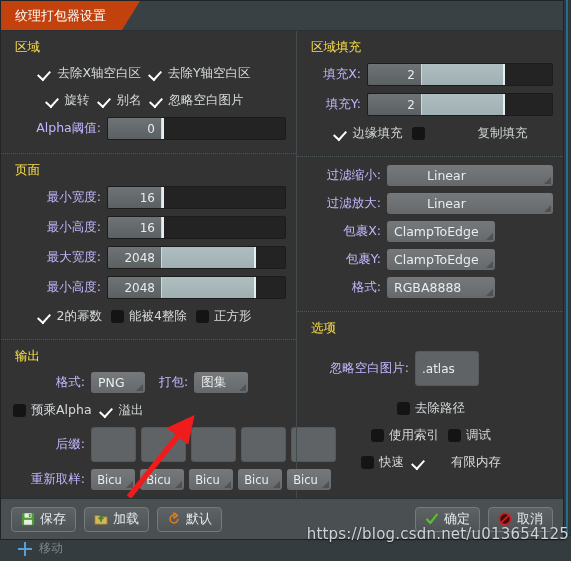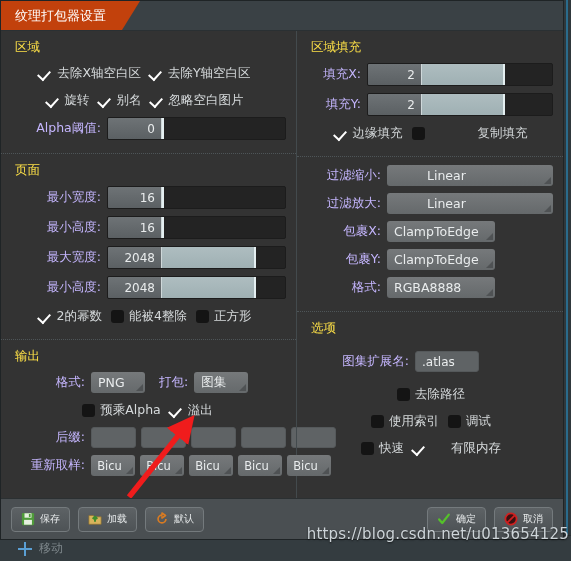--- a/index.html
+++ b/index.html
@@ -49,21 +49,21 @@
   .col{flex:1 1 0;min-width:0;padding:0;box-sizing:border-box;}
   .col.left{width:295px;flex:0 0 295px;}
   .col.right{flex:1 1 auto;border-left:1px solid #434a4d;}
 
   .group{padding:8px 10px 6px 12px;border-bottom:1px dotted #4e5558;}
   .group:last-child{border-bottom:none;}
   .group-title{color:#fde047;font-size:12.5px;margin:0 0 7px 2px;}
 
   .row{display:flex;align-items:center;margin:0 0 7px 0;min-height:20px;}
   .row.center{justify-content:center;}
-  .row.right{justify-content:center;}
+  .row.right{justify-content:flex-start;}
   .lbl{color:#c4b5fd;font-size:12.5px;text-align:right;white-space:nowrap;}
   .lbl.w90{width:88px;flex:0 0 88px;margin-right:6px;}
   .lbl.w74{width:72px;flex:0 0 72px;margin-right:6px;}
   .lbl.w56{width:52px;flex:0 0 52px;margin-right:6px;}
   .lbl.w100{width:100px;flex:0 0 100px;margin-right:6px;}
 
   
   .slider{flex:1 1 auto;height:21px;display:flex;background:#232323;
           border:1px solid #1c1c1c;border-radius:2px;overflow:hidden;position:relative;}
   .slider .valbox{
@@ -86,21 +86,21 @@
     border-left:7px solid transparent;border-bottom:7px solid #4f5254;
   }
   .dd.fmt{width:54px;flex:0 0 54px;}
   .dd.pack{width:54px;flex:0 0 54px;text-align:right;}
   .dd.wide{flex:1 1 auto;padding-left:40px;}
   .dd.w110{width:108px;flex:0 0 108px;}
   .dd.small{width:44px;flex:0 0 44px;padding:0 11px 0 4px;font-size:11.5px;justify-content:center;}
 
   
   .inp{
-    height:21px;background:#5f6365;border:1px solid #55595b;border-radius:3px;
+    height:35px;background:#5f6365;border:1px solid #55595b;border-radius:3px;
     color:#e9eced;font-size:12px;display:flex;align-items:center;padding:0 6px;
     box-sizing:border-box;
   }
   .inp.cell{width:45px;flex:0 0 45px;margin-right:5px;}
   .inp.atlas{width:64px;flex:0 0 64px;}
 
   
   .cb{display:inline-flex;align-items:center;margin:0 9px 0 0;white-space:nowrap;}
   .cb .box{
     width:13px;height:13px;border-radius:3px;background:#141414;
@@ -113,21 +113,21 @@
   }
   .cb .t{color:#d6dadc;font-size:12.5px;}
 
   
   .footer{
     flex:0 0 auto;height:41px;background:#4a4f52;border-top:1px solid #2b3032;
     display:flex;align-items:center;padding:0 10px;box-sizing:border-box;
   }
   .btn{
     height:25px;background:linear-gradient(#5d6265,#4e5356);
-    border:1px solid #747a7d;border-radius:4px;color:#e7eaeb;font-size:10px;
+    border:1px solid #747a7d;border-radius:4px;color:#e7eaeb;font-size:13px;
     display:flex;align-items:center;padding:0 9px;margin-right:8px;box-sizing:border-box;
   }
   .btn .ico{width:14px;height:14px;margin-right:5px;flex:0 0 auto;}
   .spacer{flex:1 1 auto;}
 
   .wm{
     position:absolute;right:2px;bottom:18px;color:#cdd4d8;font-size:15px;
     letter-spacing:.2px;text-shadow:0 1px 2px rgba(0,0,0,.6);
   }
   .arrow{position:absolute;left:110px;top:380px;width:100px;height:100px;pointer-events:none;}
@@ -374,21 +374,21 @@
               <span class="dd w110">
                 <span>RGBA8888</span>
               </span>
             </div>
           </div>
 
           <div class="group">
             <div class="group-title">选项</div>
 
             <div class="row" style="margin-top:14px;">
-              <span class="lbl w100">图集扩展名:</span>
+              <span class="lbl w100">忽略空白图片:</span>
               <span class="inp atlas">.atlas</span>
             </div>
 
             <div class="row center" style="margin-top:12px;">
               <span class="cb" style="margin-right:0;">
                 <span class="box"></span>
                 <span class="t">去除路径</span>
               </span>
             </div>
 

